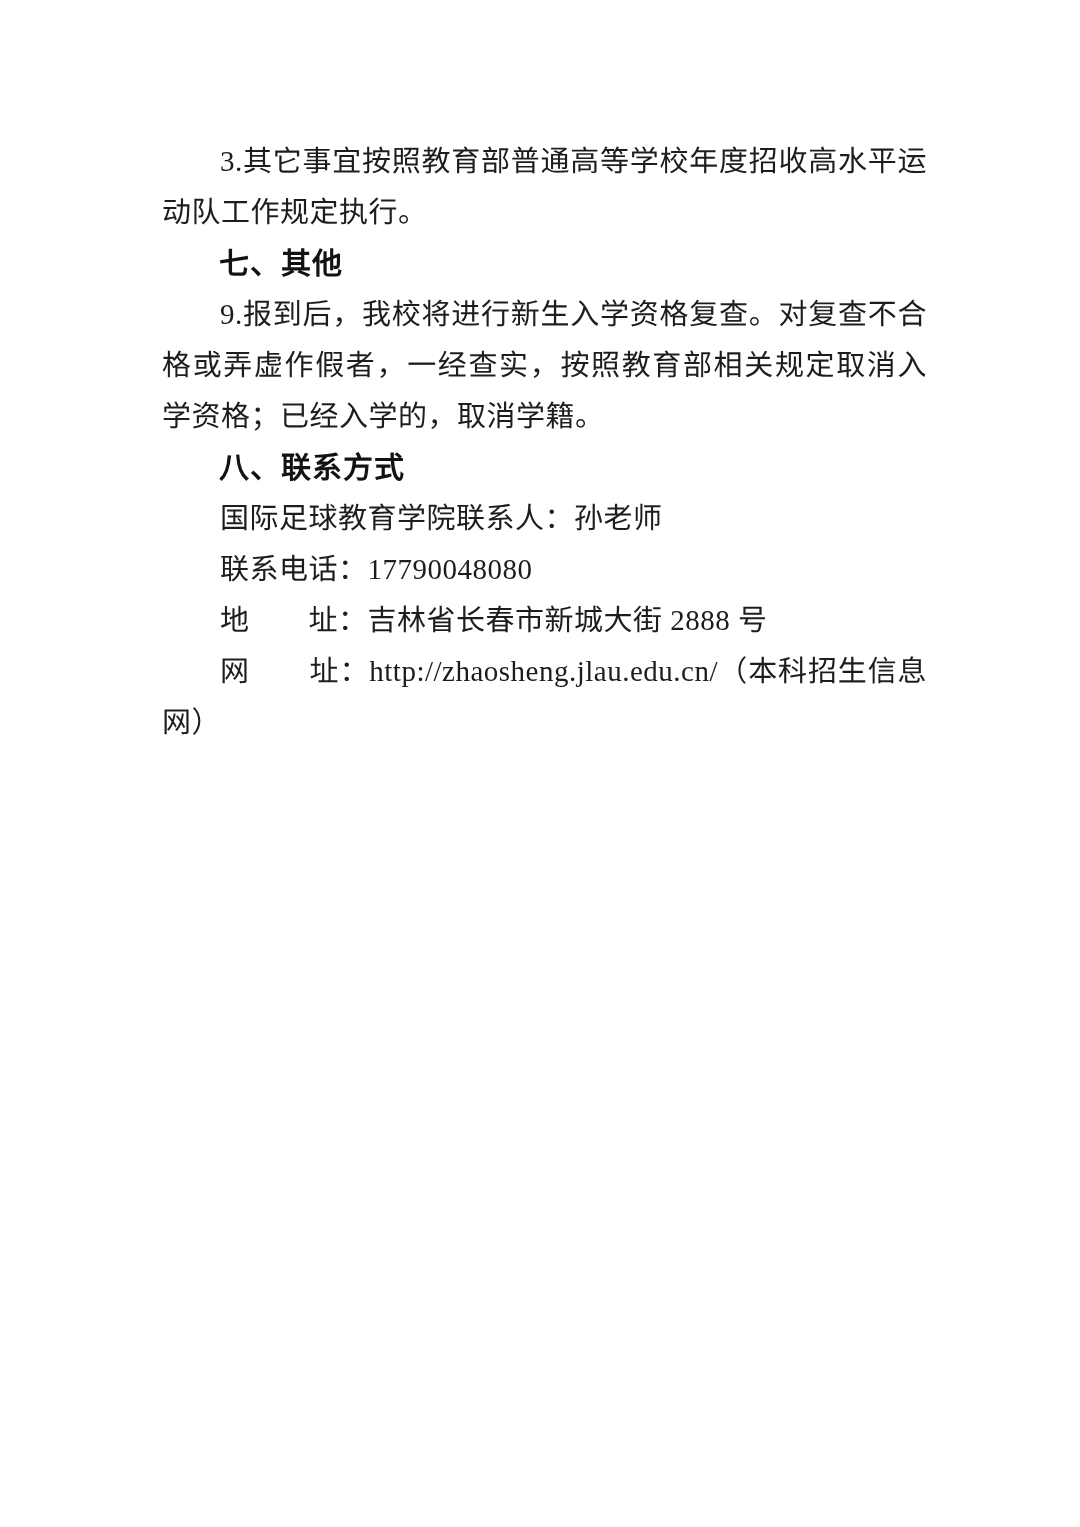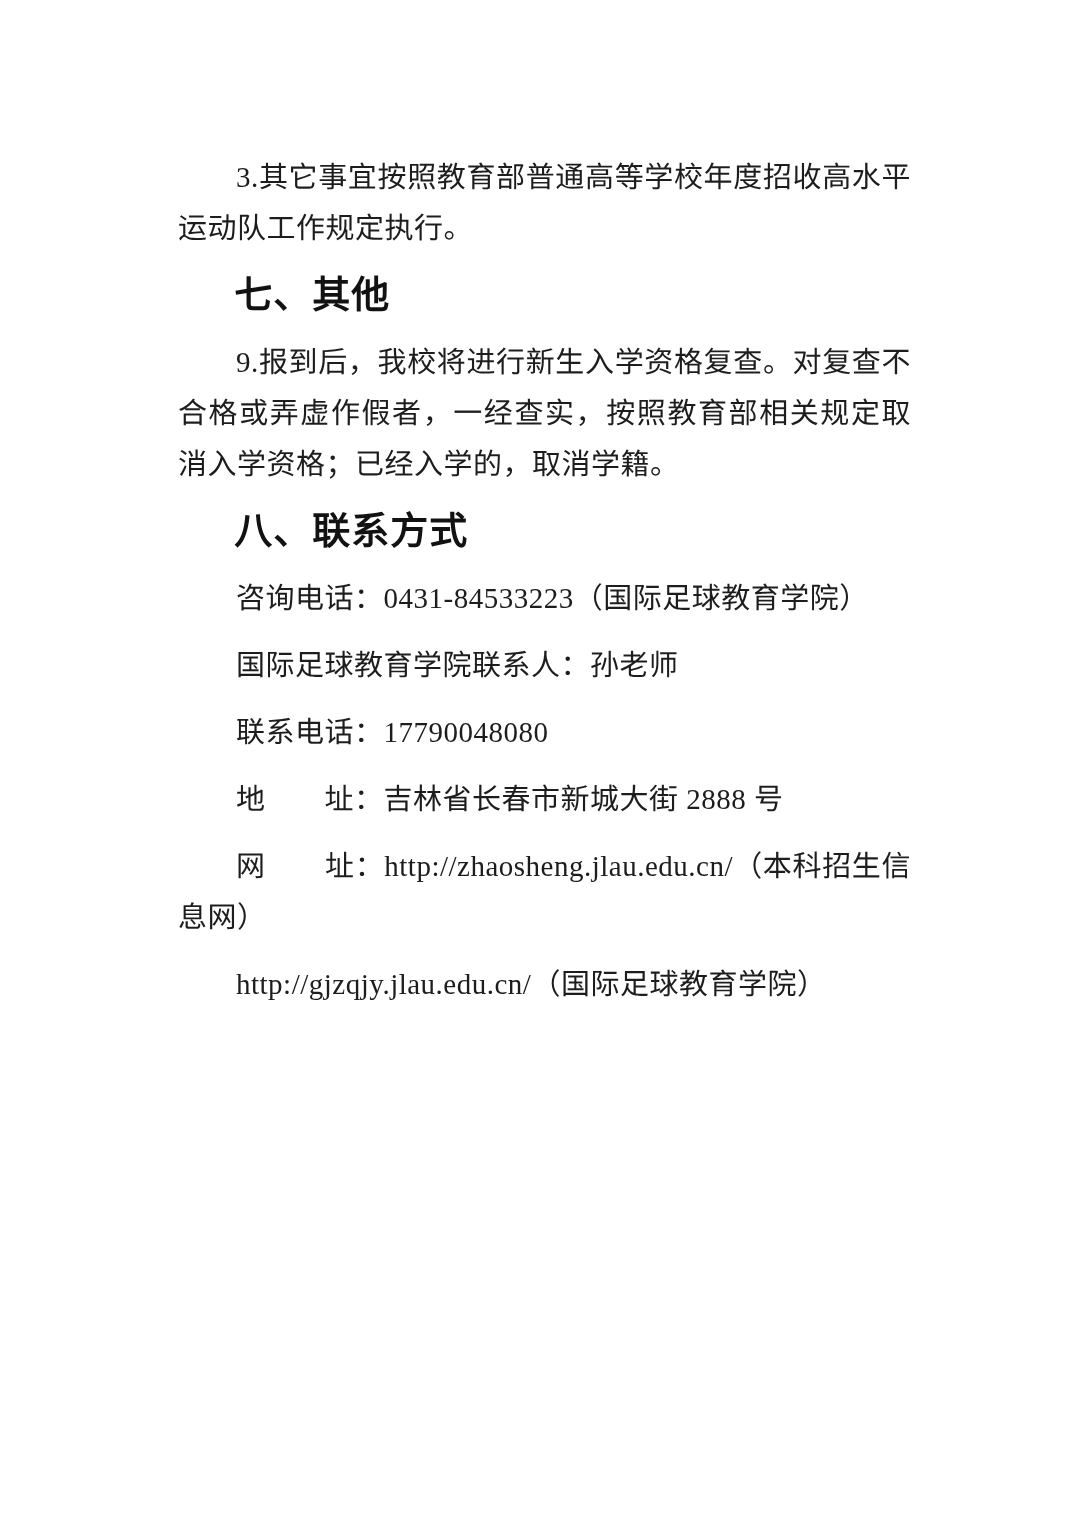--- a/index.html
+++ b/index.html
@@ -14,32 +14,32 @@
     margin: 0 auto;
     background: #ffffff;
     box-sizing: border-box;
     padding: 136px 153px 0 162px;
     color: #1d1d1d;
     font-family: "Liberation Serif", "DejaVu Serif", serif;
     font-size: 29px;
     overflow: hidden;
   }
   .para {
-    margin: 16px;
+    margin: 0;
     line-height: 51px;
     text-align: justify;
     text-justify: inter-ideograph;
     text-indent: 2em;
     letter-spacing: 0.5px;
     word-break: break-word;
   }
   .heading {
     margin: 0;
     line-height: 51px;
-    font-size: 38px;
+    font-size: 30px;
     font-weight: bold;
     font-family: "Liberation Sans", "DejaVu Sans", sans-serif;
     text-indent: 1.9em;
     color: #121212;
     letter-spacing: 1px;
   }
 </style>
 </head>
 <body>
 
@@ -49,26 +49,24 @@
 
   <h2 class="heading">七、其他</h2>
 
 
   <p class="para">9.报到后，我校将进行新生入学资格复查。对复查不合格或弄虚作假者，一经查实，按照教育部相关规定取消入学资格；已经入学的，取消学籍。</p>
 
 
 
   <h2 class="heading">八、联系方式</h2>
 
-  <p class="para">咨询电话：0431-84533223（国际足球教育学院）</p>
 
   <p class="para">国际足球教育学院联系人：孙老师</p>
 
   <p class="para">联系电话：17790048080</p>
 
   <p class="para">地　　址：吉林省长春市新城大街 2888 号</p>
 
 
   <p class="para">网　　址：http://zhaosheng.jlau.edu.cn/（本科招生信息网）</p>
 
-  <p class="para">http://gjzqjy.jlau.edu.cn/（国际足球教育学院）</p>
 
 </div>
 
 </body></html>

